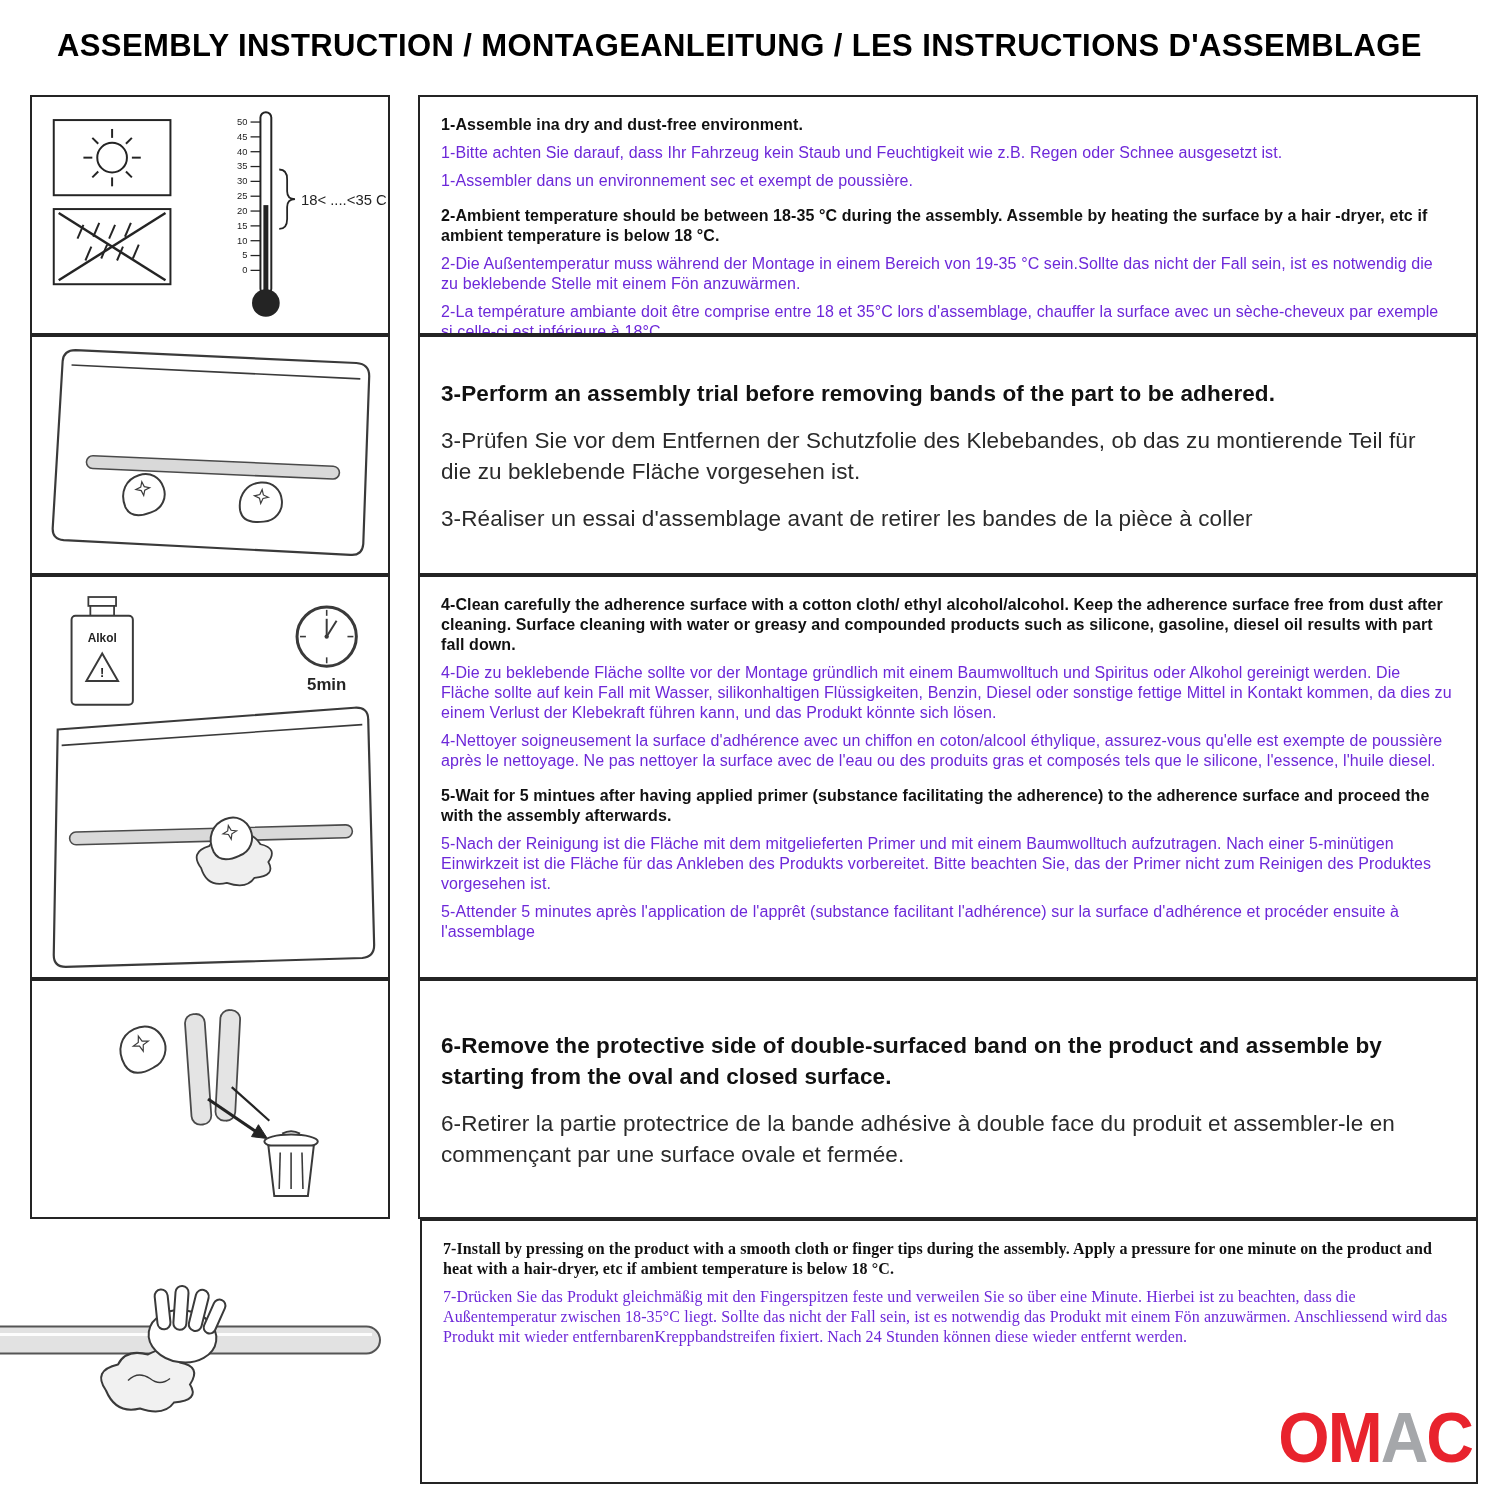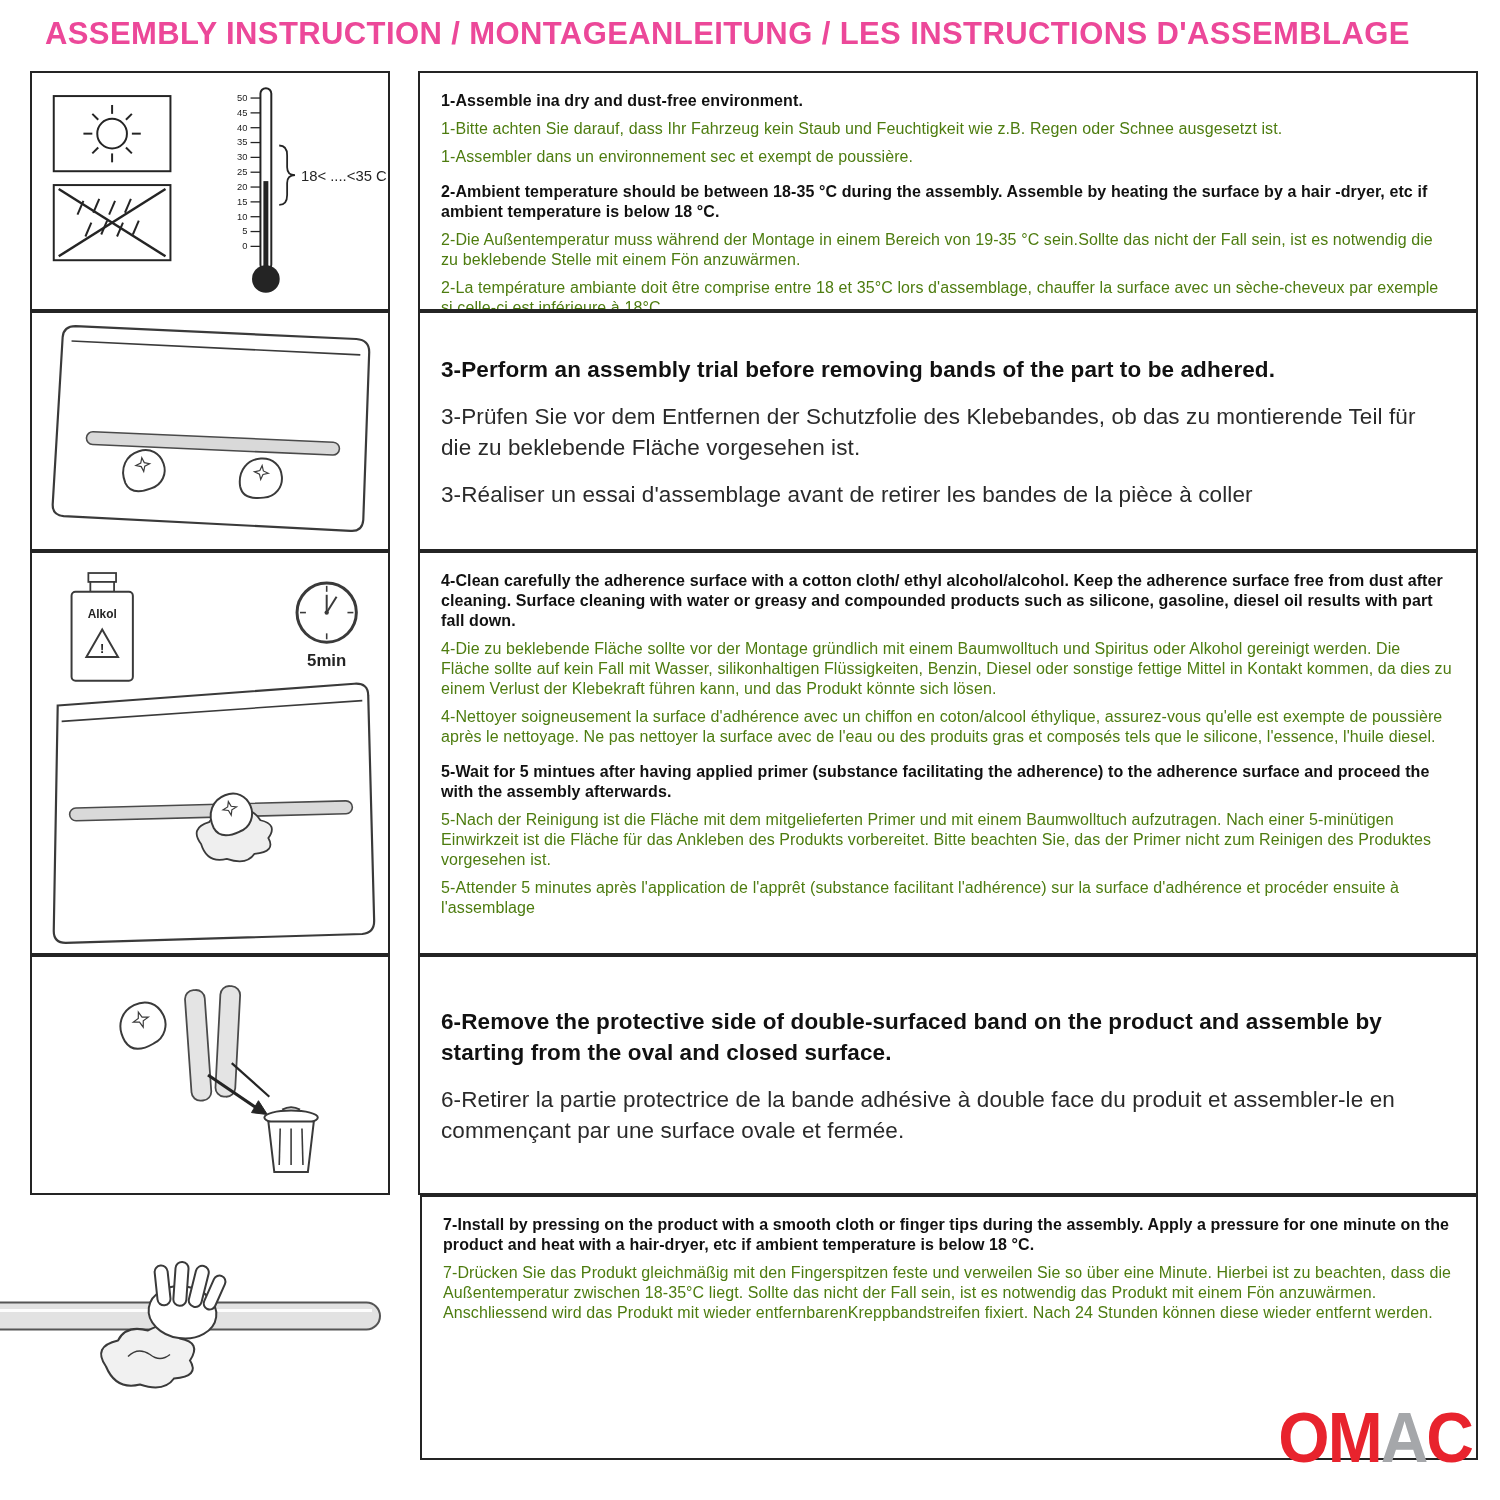--- a/index.html
+++ b/index.html
@@ -6,55 +6,55 @@
   .page {
     position:relative;
     width:1500px; height:1500px;
     background:#ffffff;
     font-family:"Liberation Sans", sans-serif;
     color:#1d1d1d;
     overflow:hidden;
     box-sizing:border-box;
   }
   .title {
-    margin:0;
+    margin:12px;
     padding:16px 20px 19px 45px;
     font-size:31px;
     font-weight:800;
     letter-spacing:0.4px;
-    color:#ec4899;
+    color:#000000;
     white-space:nowrap;
   }
   .rows {
     display:flex; flex-direction:column; 
     padding:0 22px 0 30px;
   }
   .row { display:flex; gap:28px; }
   .row.h240 { height:240px; }
   .row.h404 { height:404px; }
-  .row.h265 { height:265px; }
+  .row.h265 { height:265px;font-family:Liberation Serif, serif; }
   .illus {
     flex:0 0 360px; width:360px;
     border:2px solid #242424;
     background:#fff;
     box-sizing:border-box;
     overflow:hidden;
   }
   .illus.noborder { border:none; margin-left:-30px; flex:0 0 392px; width:392px; }
   .illus svg { display:block; width:100%; height:100%; }
   .textbox {
     flex:1;
     border:2px solid #242424;
     box-sizing:border-box;
     padding:10px 16px 8px 13px;
     overflow:hidden;
   }
   .textbox.center { display:flex; flex-direction:column; justify-content:center; }
   .textbox p { margin:8px; }
-  .textbox.small p { font-size:16px; line-height:1.25; letter-spacing:0.1px; color:#4d7c0f; }
+  .textbox.small p { font-size:16px; line-height:1.25; letter-spacing:0.1px; color:#6d28d9; }
   .textbox.large p { font-size:22.5px; line-height:1.38; letter-spacing:0.1px; color:#2a2a2a; }
   .textbox p.b { font-weight:700; color:#111; }
   .textbox p.gap { margin-top:15px; }
   .logo {
     position:absolute;
     right:28px; bottom:30px;
     font-weight:900;
     font-size:66px;
     letter-spacing:-2px;
     line-height:1;

